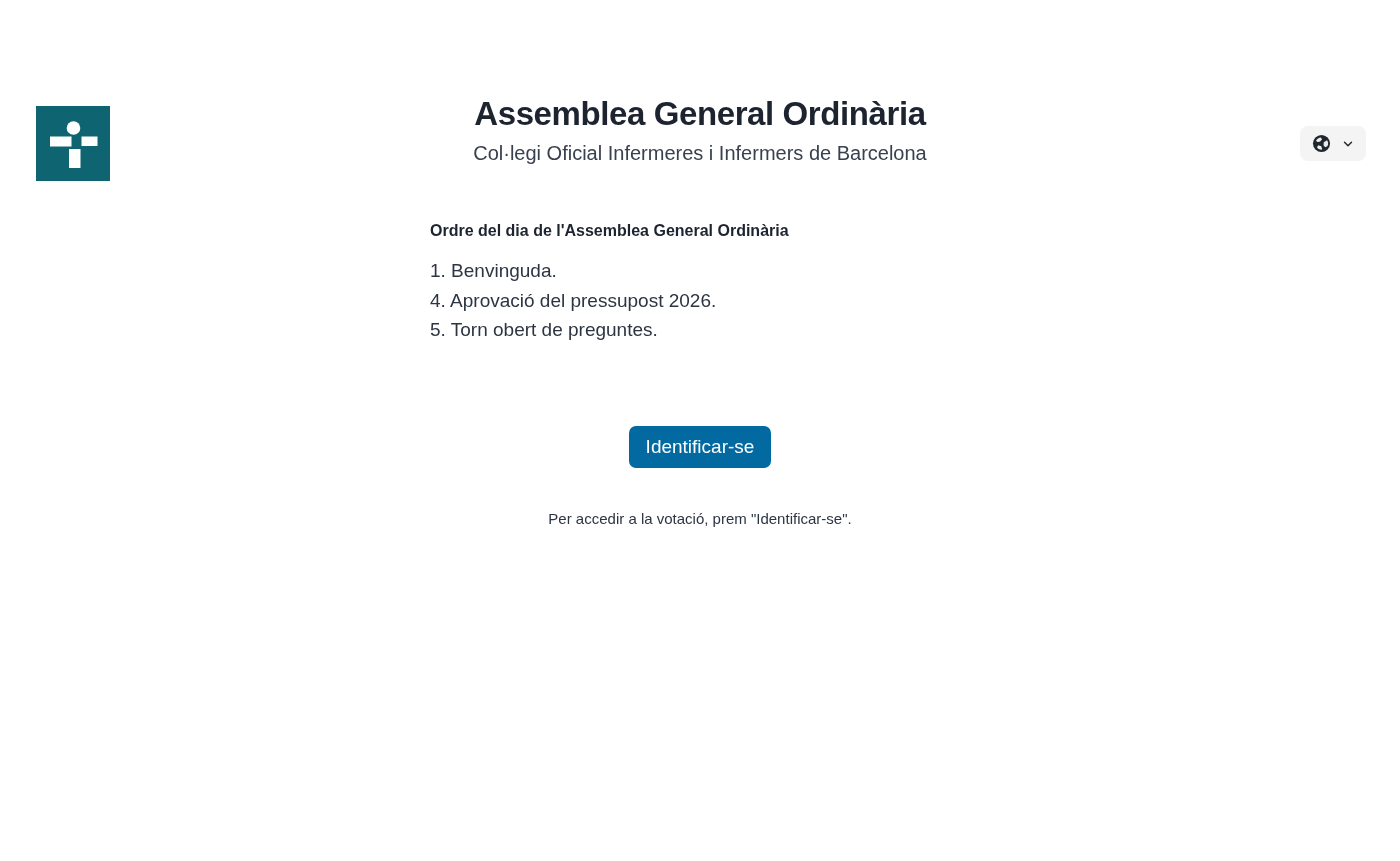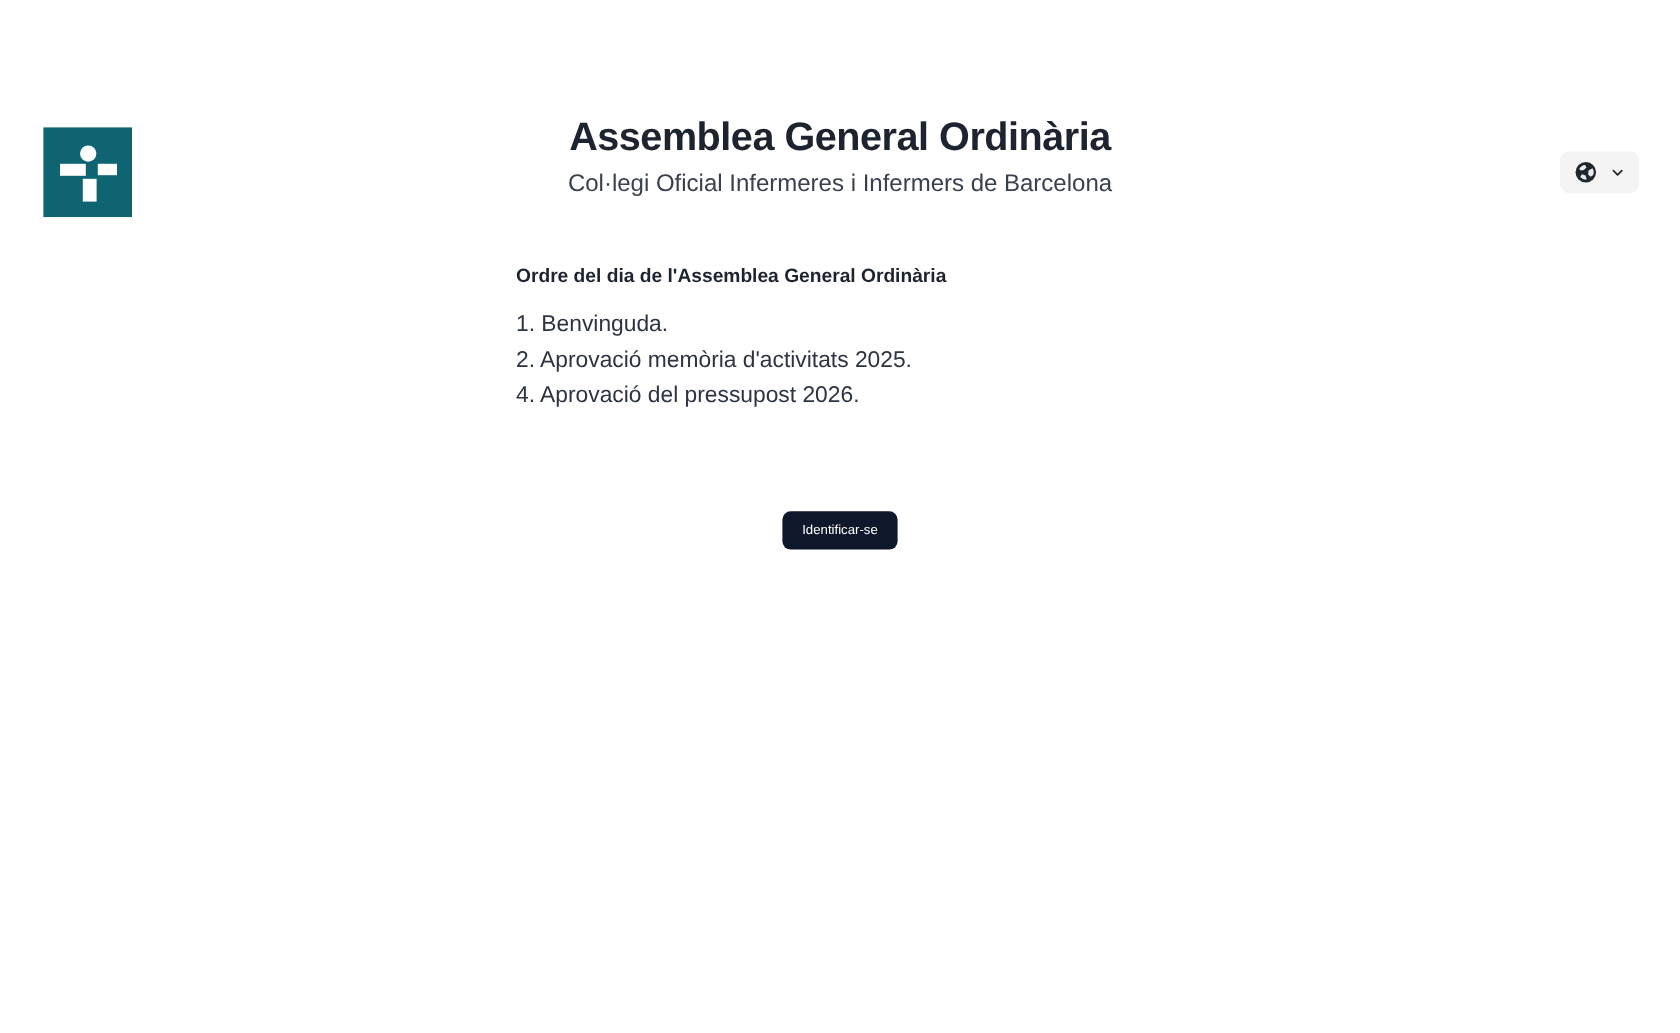--- a/index.html
+++ b/index.html
@@ -82,24 +82,24 @@
   .docs-link {
     color: #2d3543;
     text-decoration: none;
     cursor: pointer;
   }
 
   
   .identify-btn {
     display: block;
     margin: 87px auto 0 auto;
-    background: #0f172a;
+    background: #0369a1;
     color: #ffffff;
     font-family: "Liberation Sans", sans-serif;
-    font-size: 11px;
+    font-size: 19px;
     border: none;
     border-radius: 7px;
     padding: 10px 17px;
     cursor: pointer;
   }
 
   
   .instructions {
     margin-top: 40px;
     text-align: center;
@@ -138,22 +138,23 @@
       </svg>
     </span>
   </button>
 
   <h1 class="title">Assemblea General Ordinària</h1>
   <p class="subtitle">Col·legi Oficial Infermeres i Infermers de Barcelona</p>
 
   <div class="agenda">
     <h2 class="agenda-heading">Ordre del dia de l'Assemblea General Ordinària</h2>
     <p class="agenda-item">1. Benvinguda.</p>
-    <p class="agenda-item">2. Aprovació memòria d'activitats 2025.</p>
     <p class="agenda-item">4. Aprovació del pressupost 2026.</p>
+    <p class="agenda-item">5. Torn obert de preguntes.</p>
   </div>
 
   <button class="identify-btn">Identificar-se</button>
 
   <div class="instructions">
+    <div>Per accedir a la votació, prem "Identificar-se".</div>
   </div>
 
 </div>
 
 </body></html>

